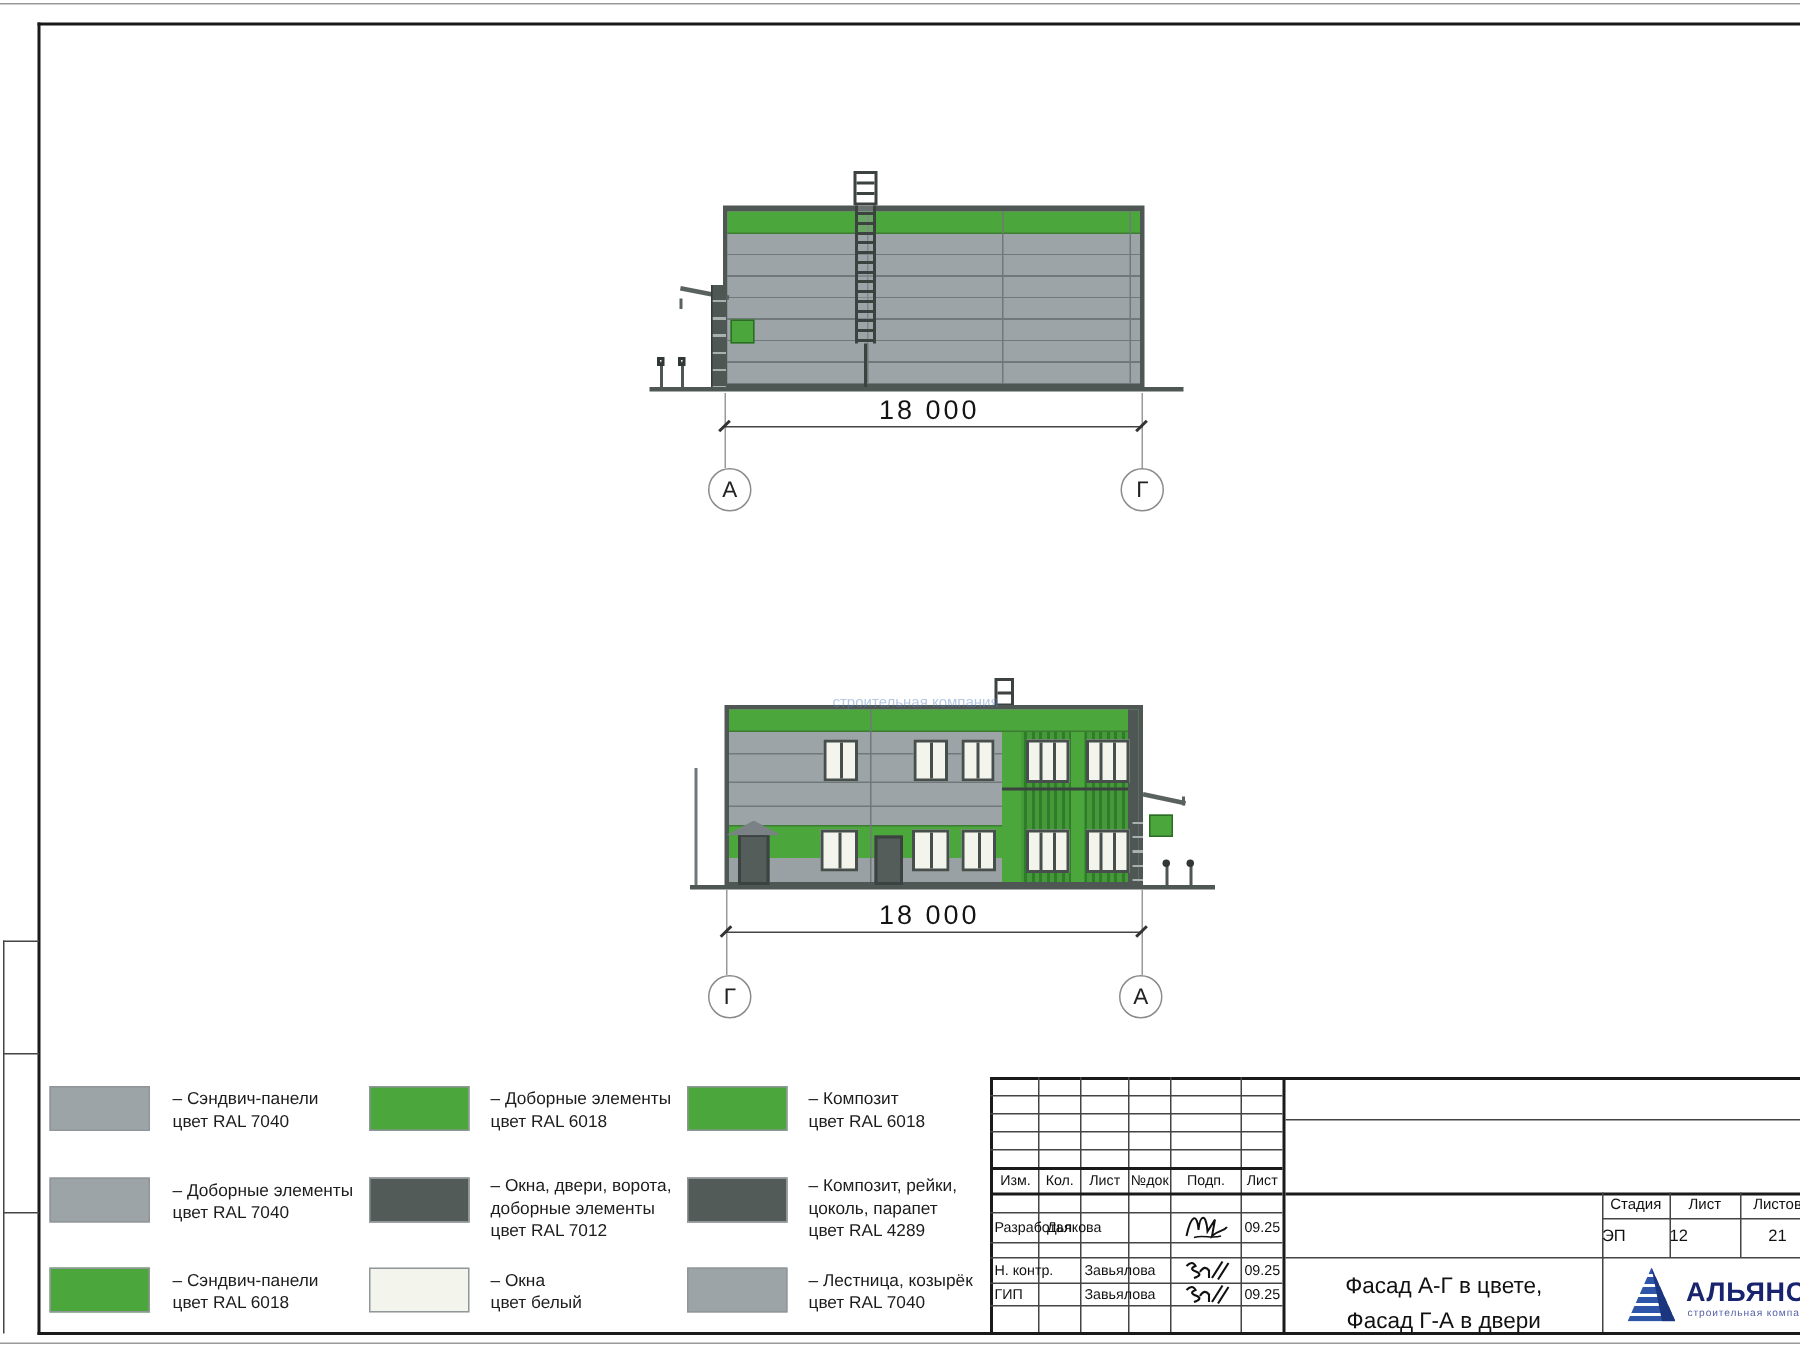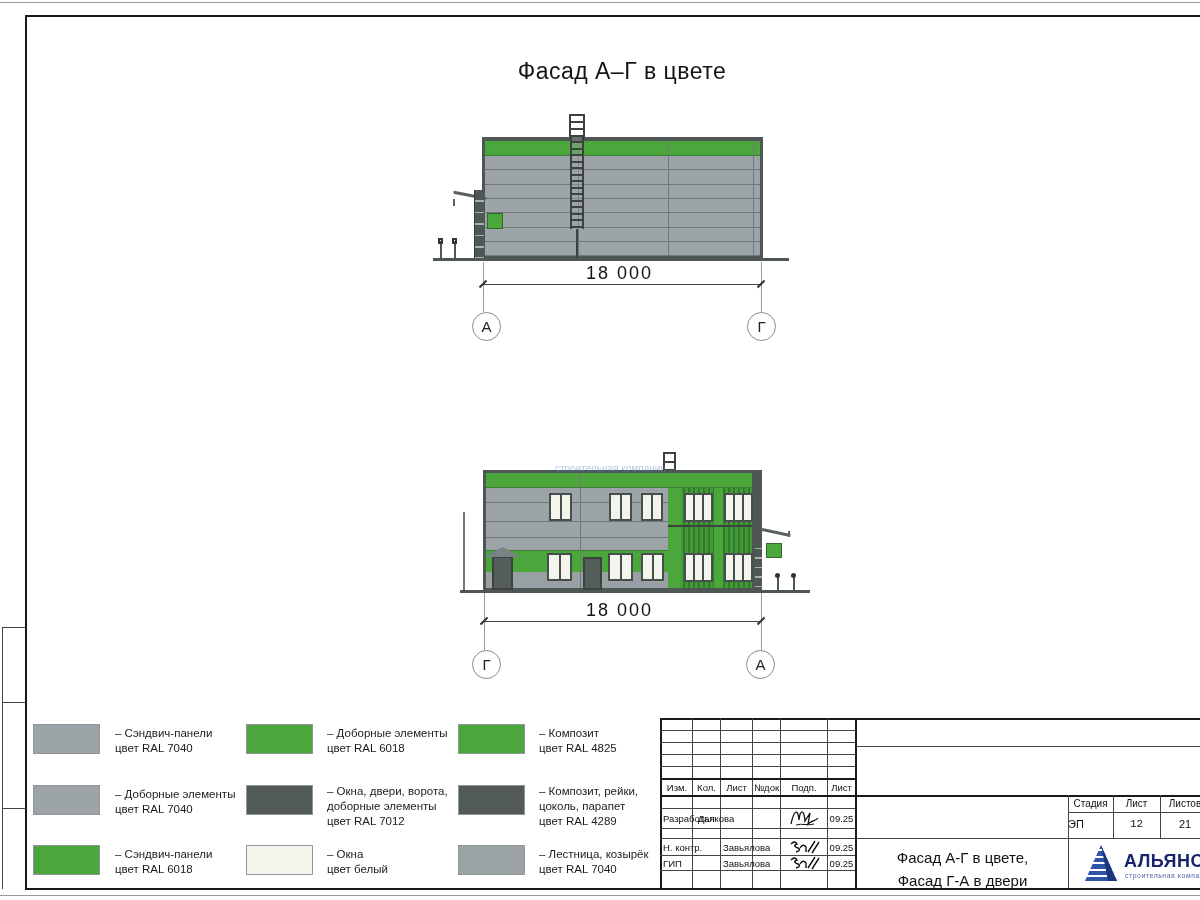--- a/index.html
+++ b/index.html
@@ -34,21 +34,20 @@
 
   <div class="ln" style="left:25px;top:15px;width:1175px;height:2px;"></div>
   <div class="ln" style="left:25px;top:15px;width:2px;height:875px;"></div>
   <div class="ln" style="left:25px;top:888px;width:1175px;height:2px;"></div>
 
   <div class="ln-thin" style="left:2px;top:627px;width:1px;height:262px;"></div>
   <div class="ln-thin" style="left:2px;top:627px;width:24px;height:1px;"></div>
   <div class="ln-thin" style="left:2px;top:702px;width:24px;height:1px;"></div>
   <div class="ln-thin" style="left:2px;top:808px;width:24px;height:1px;"></div>
 
-  <div class="fig-title" style="left:452px;top:58px;">Фасад А–Г в цвете</div>
 
   <div class="abs" style="left:482px;top:137px;width:281px;height:122px;background:#4f5754;">
     <div class="abs" style="left:3px;top:4px;right:3px;bottom:3px;background:#9da4a8;">
       <div class="abs" style="left:0;top:0;right:0;height:14px;background:#4ba63c;border-bottom:1px solid #3c7c33;"></div>
       <div class="abs" style="left:0;top:15px;right:0;bottom:0;
            background:repeating-linear-gradient(180deg,#9da4a8 0 13.3px,#71787b 13.3px 14.3px);"></div>
       <div class="abs" style="left:93px;top:0;width:1px;bottom:0;background:#71787b;"></div>
       <div class="abs" style="left:183px;top:0;width:1px;bottom:0;background:#71787b;"></div>
       <div class="abs" style="left:268px;top:0;width:1px;bottom:0;background:#71787b;"></div>
       <div class="abs" style="left:2px;top:72px;width:14px;height:14px;background:#4ba63c;border:1px solid #2e6b28;"></div>
@@ -205,21 +204,21 @@
     <div class="swatch" style="left: 246px; top: 785px; background: rgb(83, 91, 88);"></div>
     <div class="leg-label pre" style="left:327px;top:784px;">– Окна, двери, ворота,
 доборные элементы
 цвет RAL 7012</div>
     <div class="swatch" style="left: 246px; top: 845px; background: rgb(243, 245, 237);"></div>
     <div class="leg-label pre" style="left:327px;top:847px;">– Окна
 цвет белый</div>
 
     <div class="swatch" style="left: 458px; top: 724px; background: rgb(75, 166, 60);"></div>
     <div class="leg-label pre" style="left:539px;top:726px;">– Композит
-цвет RAL 4825</div>
+цвет RAL 6018</div>
     <div class="swatch" style="left: 458px; top: 785px; background: rgb(83, 91, 88);"></div>
     <div class="leg-label pre" style="left:539px;top:784px;">– Композит, рейки,
 цоколь, парапет
 цвет RAL 4289</div>
     <div class="swatch" style="left: 458px; top: 845px; background: rgb(157, 164, 168);"></div>
     <div class="leg-label pre" style="left:539px;top:847px;">– Лестница, козырёк
 цвет RAL 7040</div>
   </div>
 
   <div>
@@ -282,21 +281,21 @@
     <div class="tb-txt" style="left:723px;top:858px;">Завьялова</div>
     <svg class="abs" style="left:788px;top:855px;" width="34" height="16" viewBox="0 0 34 16">
       <path d="M3,5 q4,-4 6,0 q-5,2 1,4 q4,2 -2,4 M12,9 q3,-5 6,-1 l0,5 M20,13 L27,2 M24,14 L31,3" fill="none" stroke="#111" stroke-width="1.4"></path>
     </svg>
     <div class="tb-txt" style="left:828px;top:858px;width:27px;text-align:center;">09.25</div>
 
     <div class="tb-txt" style="left:1068px;top:798px;width:45px;text-align:center;font-size:10px;">Стадия</div>
     <div class="tb-txt" style="left:1113px;top:798px;width:47px;text-align:center;font-size:10px;">Лист</div>
     <div class="tb-txt" style="left:1160px;top:798px;width:50px;text-align:center;font-size:10px;">Листов</div>
     <div class="tb-txt" style="left:1068px;top:818px;width:45px;text-align:left;font-size:11px;">ЭП</div>
-    <div class="tb-txt" style="left:1113px;top:818px;width:47px;text-align:center;font-size:11px;font-family:Liberation Mono, monospace;">12</div>
+    <div class="tb-txt" style="left:1113px;top:818px;width:47px;font-size:11px;">12</div>
     <div class="tb-txt" style="left:1160px;top:818px;width:50px;text-align:center;font-size:11px;">21</div>
 
     <div class="abs" style="left:857px;top:847px;width:211px;text-align:center;font-size:15px;line-height:1.5;color:#111;">
       <div>Фасад А-Г в цвете,</div>
       <div>Фасад Г-А в двери</div>
     </div>
 
     <div class="abs" style="left:1082px;top:843px;width:130px;height:42px;">
       <div class="abs" style="left:3px;top:2px;width:32px;height:36px;
            clip-path:polygon(50% 0,0 100%,100% 100%);

